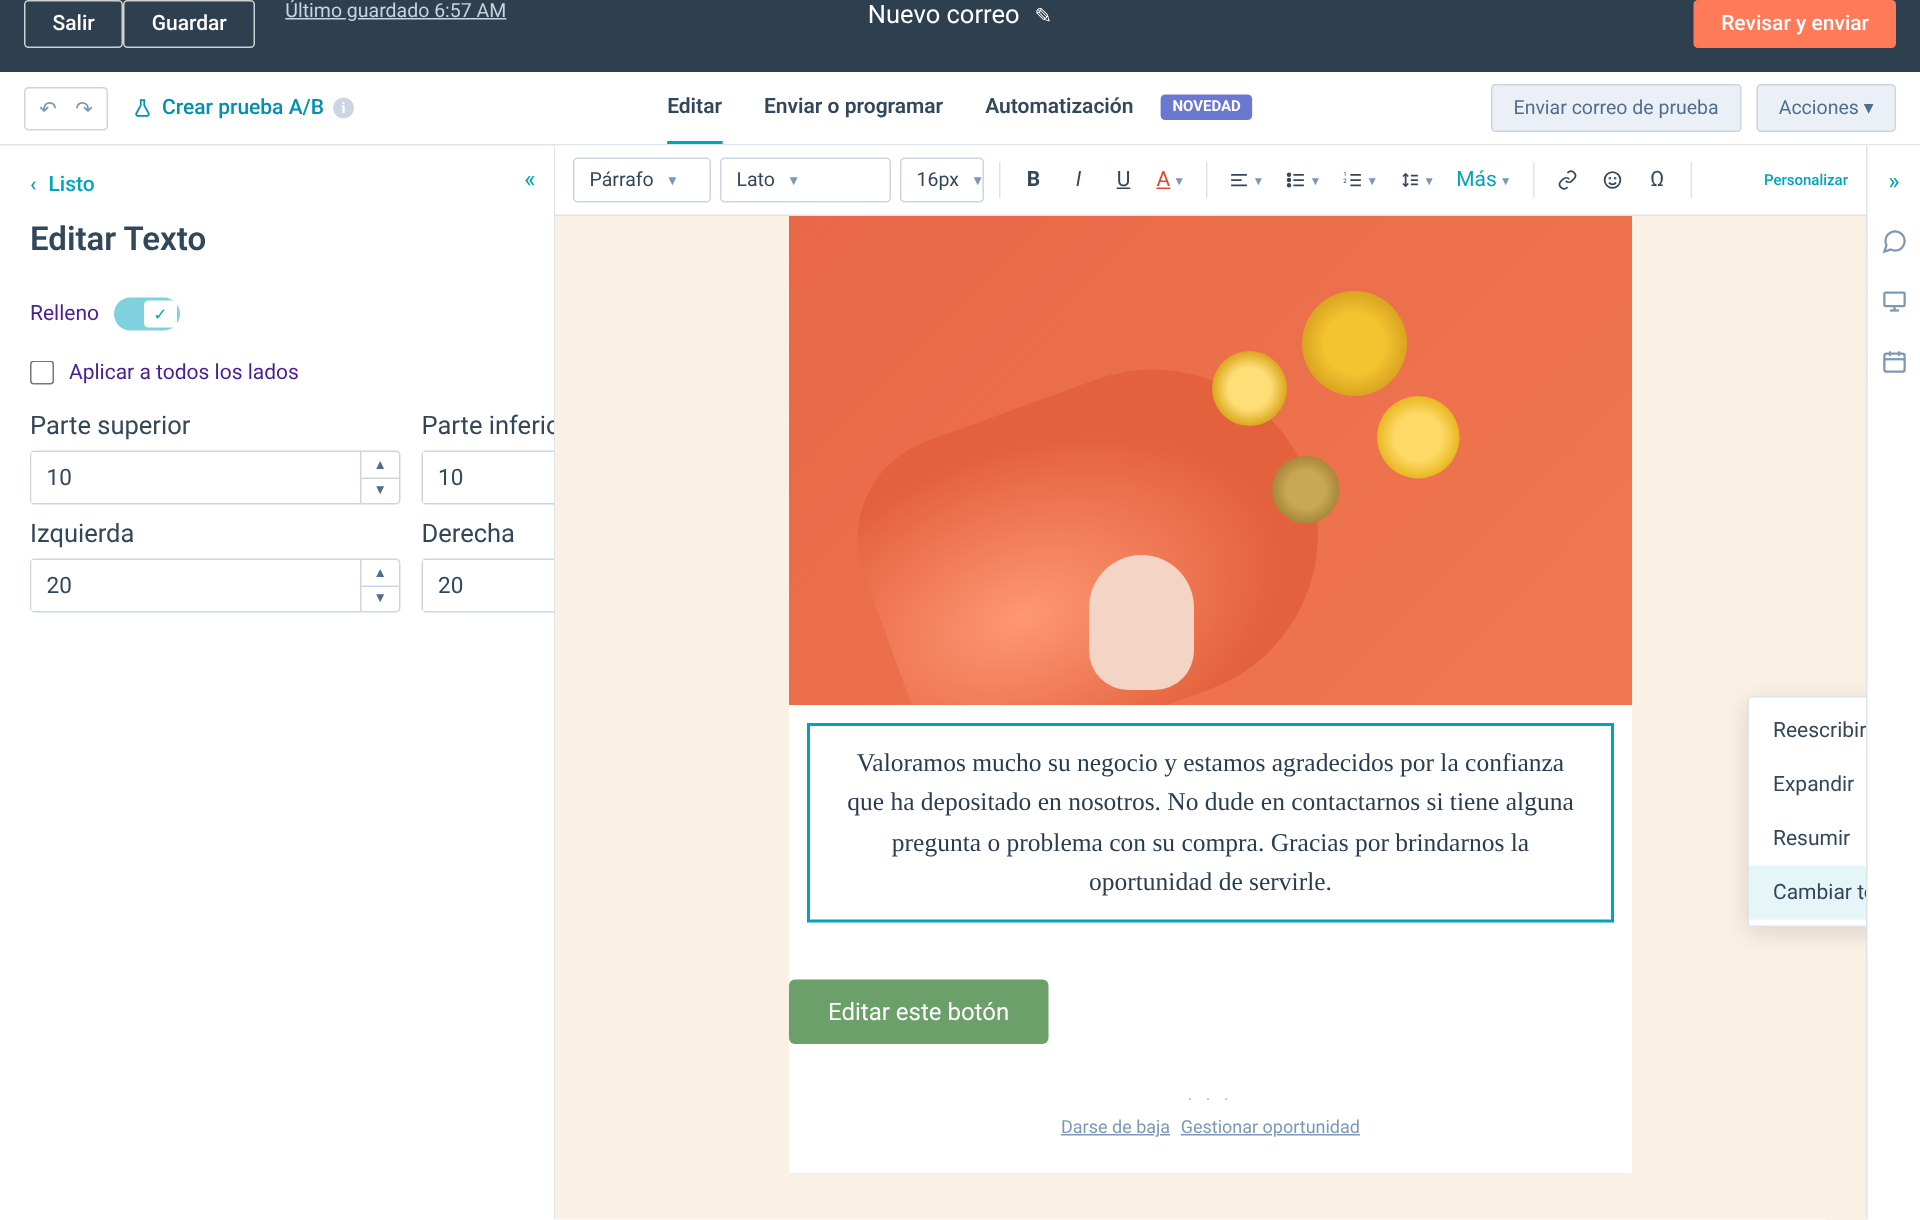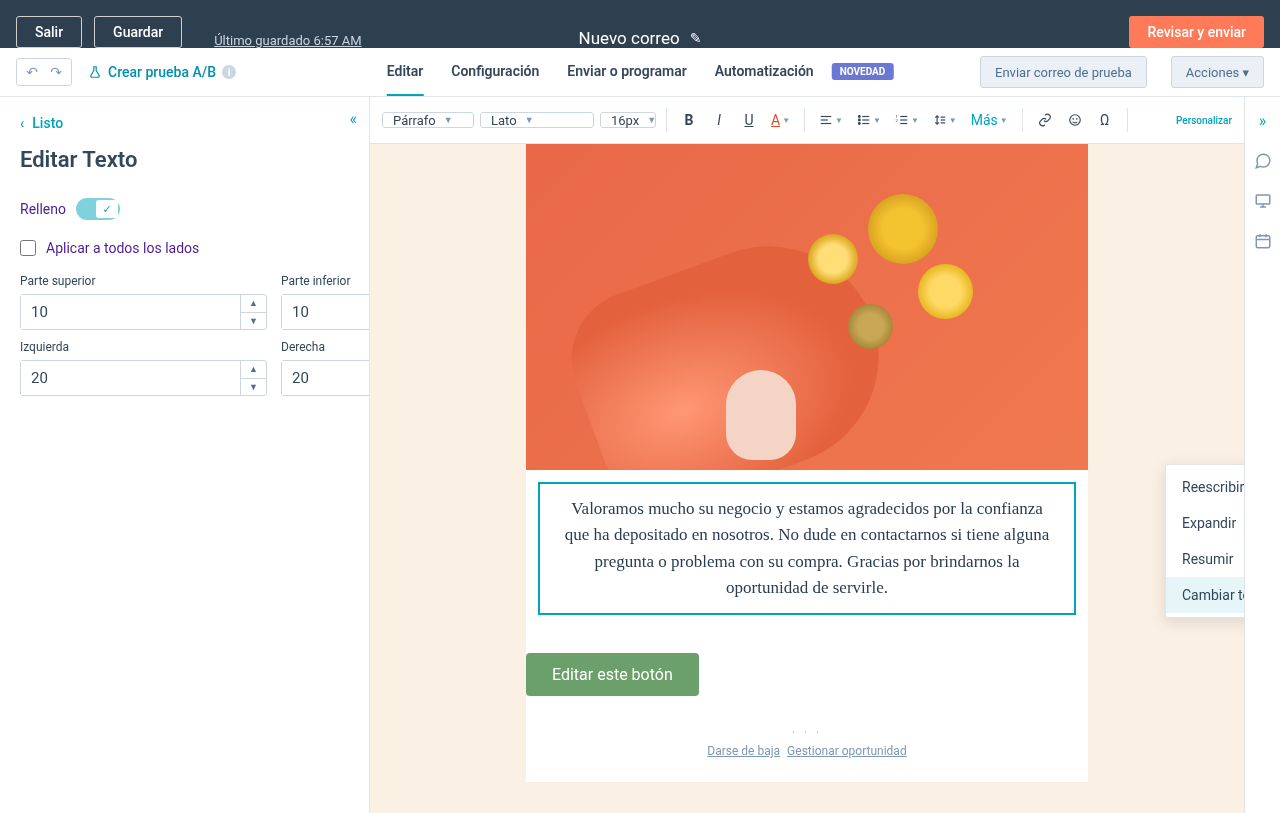--- a/index.html
+++ b/index.html
@@ -1,65 +1,65 @@
 <!DOCTYPE html>
 <html><head>
 <meta charset="utf-8">
 <style>
 * { box-sizing: border-box; margin: 0; padding: 0; font-family: -apple-system, BlinkMacSystemFont, "Segoe UI", Roboto, sans-serif; }
 body { width: 1280px; height: 813px; background: #fff; overflow: hidden; position: relative; }
 
 
-.top-header { height: 48px; background: #2e3f50; display: flex; align-items: flex-end; padding: 0 16px; gap: 12px; }
+.top-header { height: 48px; background: #2e3f50; display: flex; align-items: flex-start; padding: 0 16px; }
 .btn-outline { height: 32px; padding: 0 18px; border: 1px solid #d0d0d0; background: transparent; color: #fff; border-radius: 3px; font-size: 14px; font-weight: 500; cursor: pointer; }
 .last-saved { color: #c8d4e0; font-size: 13px; text-decoration: underline; margin-left: 20px; }
 .title-area { position: absolute; left: 50%; transform: translateX(-50%); display: flex; align-items: center; gap: 10px; color: #fff; font-size: 17px; }
 .edit-icon { color: #fff; font-size: 14px; }
 .btn-primary { height: 32px; padding: 0 18px; background: #ff7a59; color: #fff; border: none; border-radius: 3px; font-size: 14px; font-weight: 500; cursor: pointer; margin-left: auto; }
 
 
 .second-bar { height: 49px; border-bottom: 1px solid #dfe3eb; display: flex; align-items: center; padding: 0 16px; position: relative; }
 .undo-redo { display: flex; gap: 4px; border: 1px solid #cbd6e2; border-radius: 3px; padding: 5px; }
 .undo-redo span { width: 20px; text-align: center; color: #7c98b6; cursor: pointer; font-size: 14px; }
 .ab-link { margin-left: 16px; color: #0091ae; font-size: 14px; font-weight: 500; cursor: pointer; display: flex; align-items: center; gap: 6px; }
 .ab-link .icon { font-size: 14px; }
 .info-circle { display: inline-flex; width: 14px; height: 14px; border-radius: 50%; background: #cbd6e2; color: #fff; font-size: 10px; align-items: center; justify-content: center; font-weight: bold; }
 .nav-tabs { position: absolute; left: 50%; transform: translateX(-50%); display: flex; gap: 28px; height: 100%; align-items: flex-start; }
 .nav-tab { font-size: 14px; font-weight: 600; color: #33475b; cursor: pointer; height: 100%; display: flex; align-items: center; border-bottom: 2px solid transparent; }
 .nav-tab.active { color: #33475b; border-bottom: 2px solid #00a4bd; }
 .badge { background: #6a78d1; color: #fff; font-size: 10px; font-weight: bold; padding: 3px 8px; border-radius: 3px; margin-left: 18px; }
-.right-actions { margin-left: auto; display: flex; gap: 24px; }
+.right-actions { margin-left: auto; display: flex; gap: 10px; }
 .btn-secondary { height: 32px; padding: 0 14px; background: #eaf0f6; color: #506e91; border: 1px solid #cbd6e2; border-radius: 3px; font-size: 13px; cursor: pointer; }
 
 
 .main-layout { display: flex; height: calc(813px - 48px - 49px); }
 
 
 .left-sidebar { width: 370px; border-right: 1px solid #dfe3eb; position: relative; background: #fff; overflow-y: auto; }
 .collapse-left { position: absolute; top: 12px; right: 12px; color: #00a4bd; font-size: 16px; cursor: pointer; }
 .breadcrumb-back { display: flex; align-items: center; gap: 8px; padding: 18px 20px 8px; color: #00a4bd; font-size: 14px; font-weight: 500; cursor: pointer; }
 .panel-title { padding: 8px 20px 18px; font-size: 22px; font-weight: 600; color: #33475b; }
 .field-row { padding: 8px 20px; display: flex; align-items: center; gap: 10px; }
 .field-label { font-size: 14px; color: #4c1d95; }
 .toggle { width: 44px; height: 22px; background: #7fd1de; border-radius: 11px; position: relative; cursor: pointer; }
 .toggle-handle { position: absolute; right: 2px; top: 2px; width: 22px; height: 18px; background: #fff; border-radius: 3px; display: flex; align-items: center; justify-content: center; color: #00a4bd; font-size: 11px; }
 .checkbox-row { padding: 12px 20px; display: flex; align-items: center; gap: 10px; }
 .checkbox-row input[type=checkbox] { width: 16px; height: 16px; }
 .padding-grid { display: grid; grid-template-columns: 1fr 1fr; gap: 10px 14px; padding: 6px 20px; }
-.padding-item label { display: block; font-size: 12px; color: #33475b; margin-bottom: 6px; }
+.padding-item label { display: block; font-size: 17px; color: #33475b; margin-bottom: 6px; }
 .stepper { display: flex; border: 1px solid #cbd6e2; border-radius: 3px; height: 36px; }
 .stepper input { flex: 1; border: none; padding: 0 10px; font-size: 15px; color: #33475b; outline: none; }
 .stepper-btns { width: 26px; border-left: 1px solid #cbd6e2; display: flex; flex-direction: column; }
 .stepper-btns span { flex: 1; display: flex; align-items: center; justify-content: center; font-size: 9px; color: #506e91; cursor: pointer; }
 .stepper-btns span:first-child { border-bottom: 1px solid #cbd6e2; }
 
 
 .center { flex: 1; display: flex; flex-direction: column; position: relative; }
 .toolbar { height: 47px; border-bottom: 1px solid #dfe3eb; display: flex; align-items: center; padding: 0 12px; gap: 6px; background: #fff; }
-.dropdown { height: 16px; border: 1px solid #cbd6e2; border-radius: 3px; padding: 0 10px; display: flex; align-items: center; gap: 8px; font-size: 13px; color: #33475b; cursor: pointer; background: #fff; }
+.dropdown { height: 30px; border: 1px solid #cbd6e2; border-radius: 3px; padding: 0 10px; display: flex; align-items: center; gap: 8px; font-size: 13px; color: #33475b; cursor: pointer; background: #fff; }
 .dropdown .caret { font-size: 9px; color: #7c98b6; }
 .tb-sep { width: 1px; height: 24px; background: #dfe3eb; margin: 0 4px; }
 .tb-btn { width: 24px; height: 24px; display: flex; align-items: center; justify-content: center; color: #33475b; cursor: pointer; font-size: 14px; }
 .tb-btn .caret { font-size: 8px; margin-left: 2px; color: #7c98b6; }
 .tb-btn.wide { width: auto; padding: 0 4px; }
 .personalize { margin-left: auto; color: #00a4bd; font-size: 10px; font-weight: 500; cursor: pointer; }
 
 
 .canvas { flex: 1; background: #fbf0e4; overflow-y: auto; padding: 0px 20px 20px; position: relative; }
 .email-body { width: 562px; margin: 0 auto; background: #fff; }
@@ -114,21 +114,20 @@
     <span class="icon">
       <svg width="14" height="14" viewBox="0 0 24 24" fill="none" stroke="currentColor" stroke-width="2">
           <path d="M9 3h6M10 3v6l-5 9a2 2 0 0 0 1.7 3h10.6a2 2 0 0 0 1.7-3l-5-9V3"></path>
         </svg>
     </span>
     <span>Crear prueba A/B</span>
     <span class="info-circle">i</span>
   </div>
   <div class="nav-tabs">
     <div class="nav-tab active">Editar</div>
-    <div class="nav-tab">Configuración</div>
     <div class="nav-tab">Enviar o programar</div>
     <div class="nav-tab">
       <span>Automatización</span>
       <span class="badge">NOVEDAD</span>
     </div>
   </div>
   <div class="right-actions">
     <button class="btn-secondary">Enviar correo de prueba</button>
     <button class="btn-secondary"><span>Acciones</span> ▾</button>
   </div>

